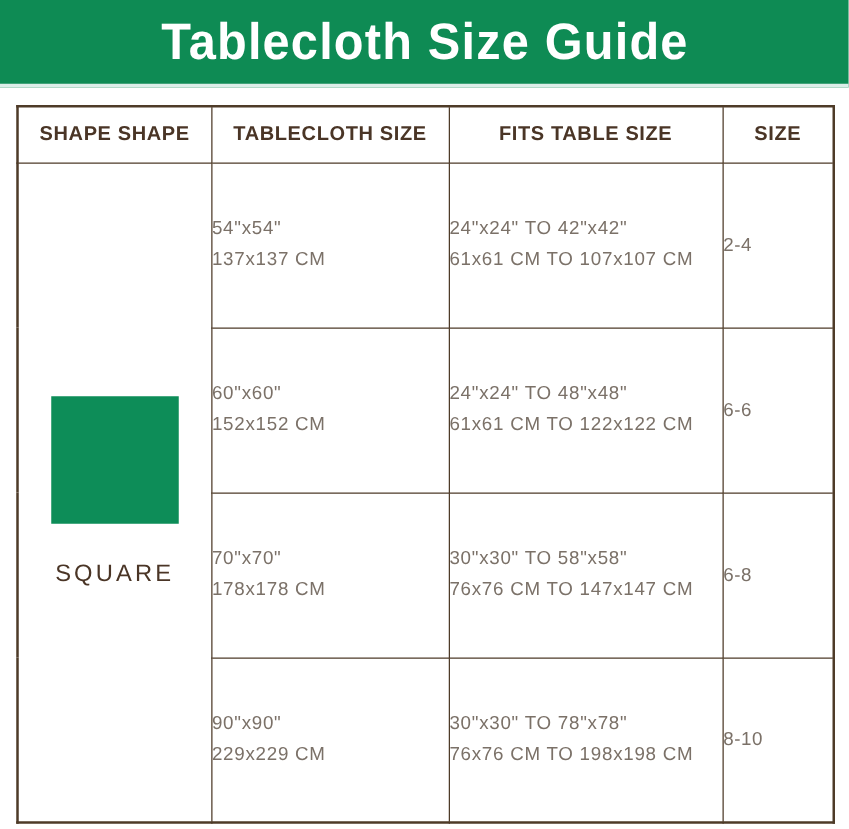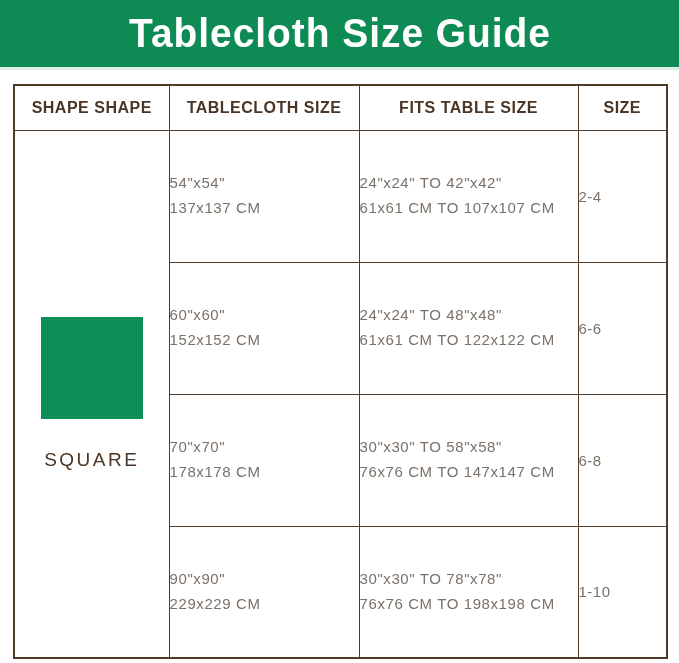--- a/index.html
+++ b/index.html
@@ -161,16 +161,16 @@
   </tr>
   <tr class="data-row">
     <td class="size-cell">
       <div>90"x90"</div>
       <div>229x229 CM</div>
     </td>
     <td class="fits-cell">
       <div>30"x30" TO 78"x78"</div>
       <div>76x76 CM TO 198x198 CM</div>
     </td>
-    <td class="seats-cell">1-10</td>
+    <td class="seats-cell">8-10</td>
   </tr>
 </tbody>
   </table>
 
 </body></html>

